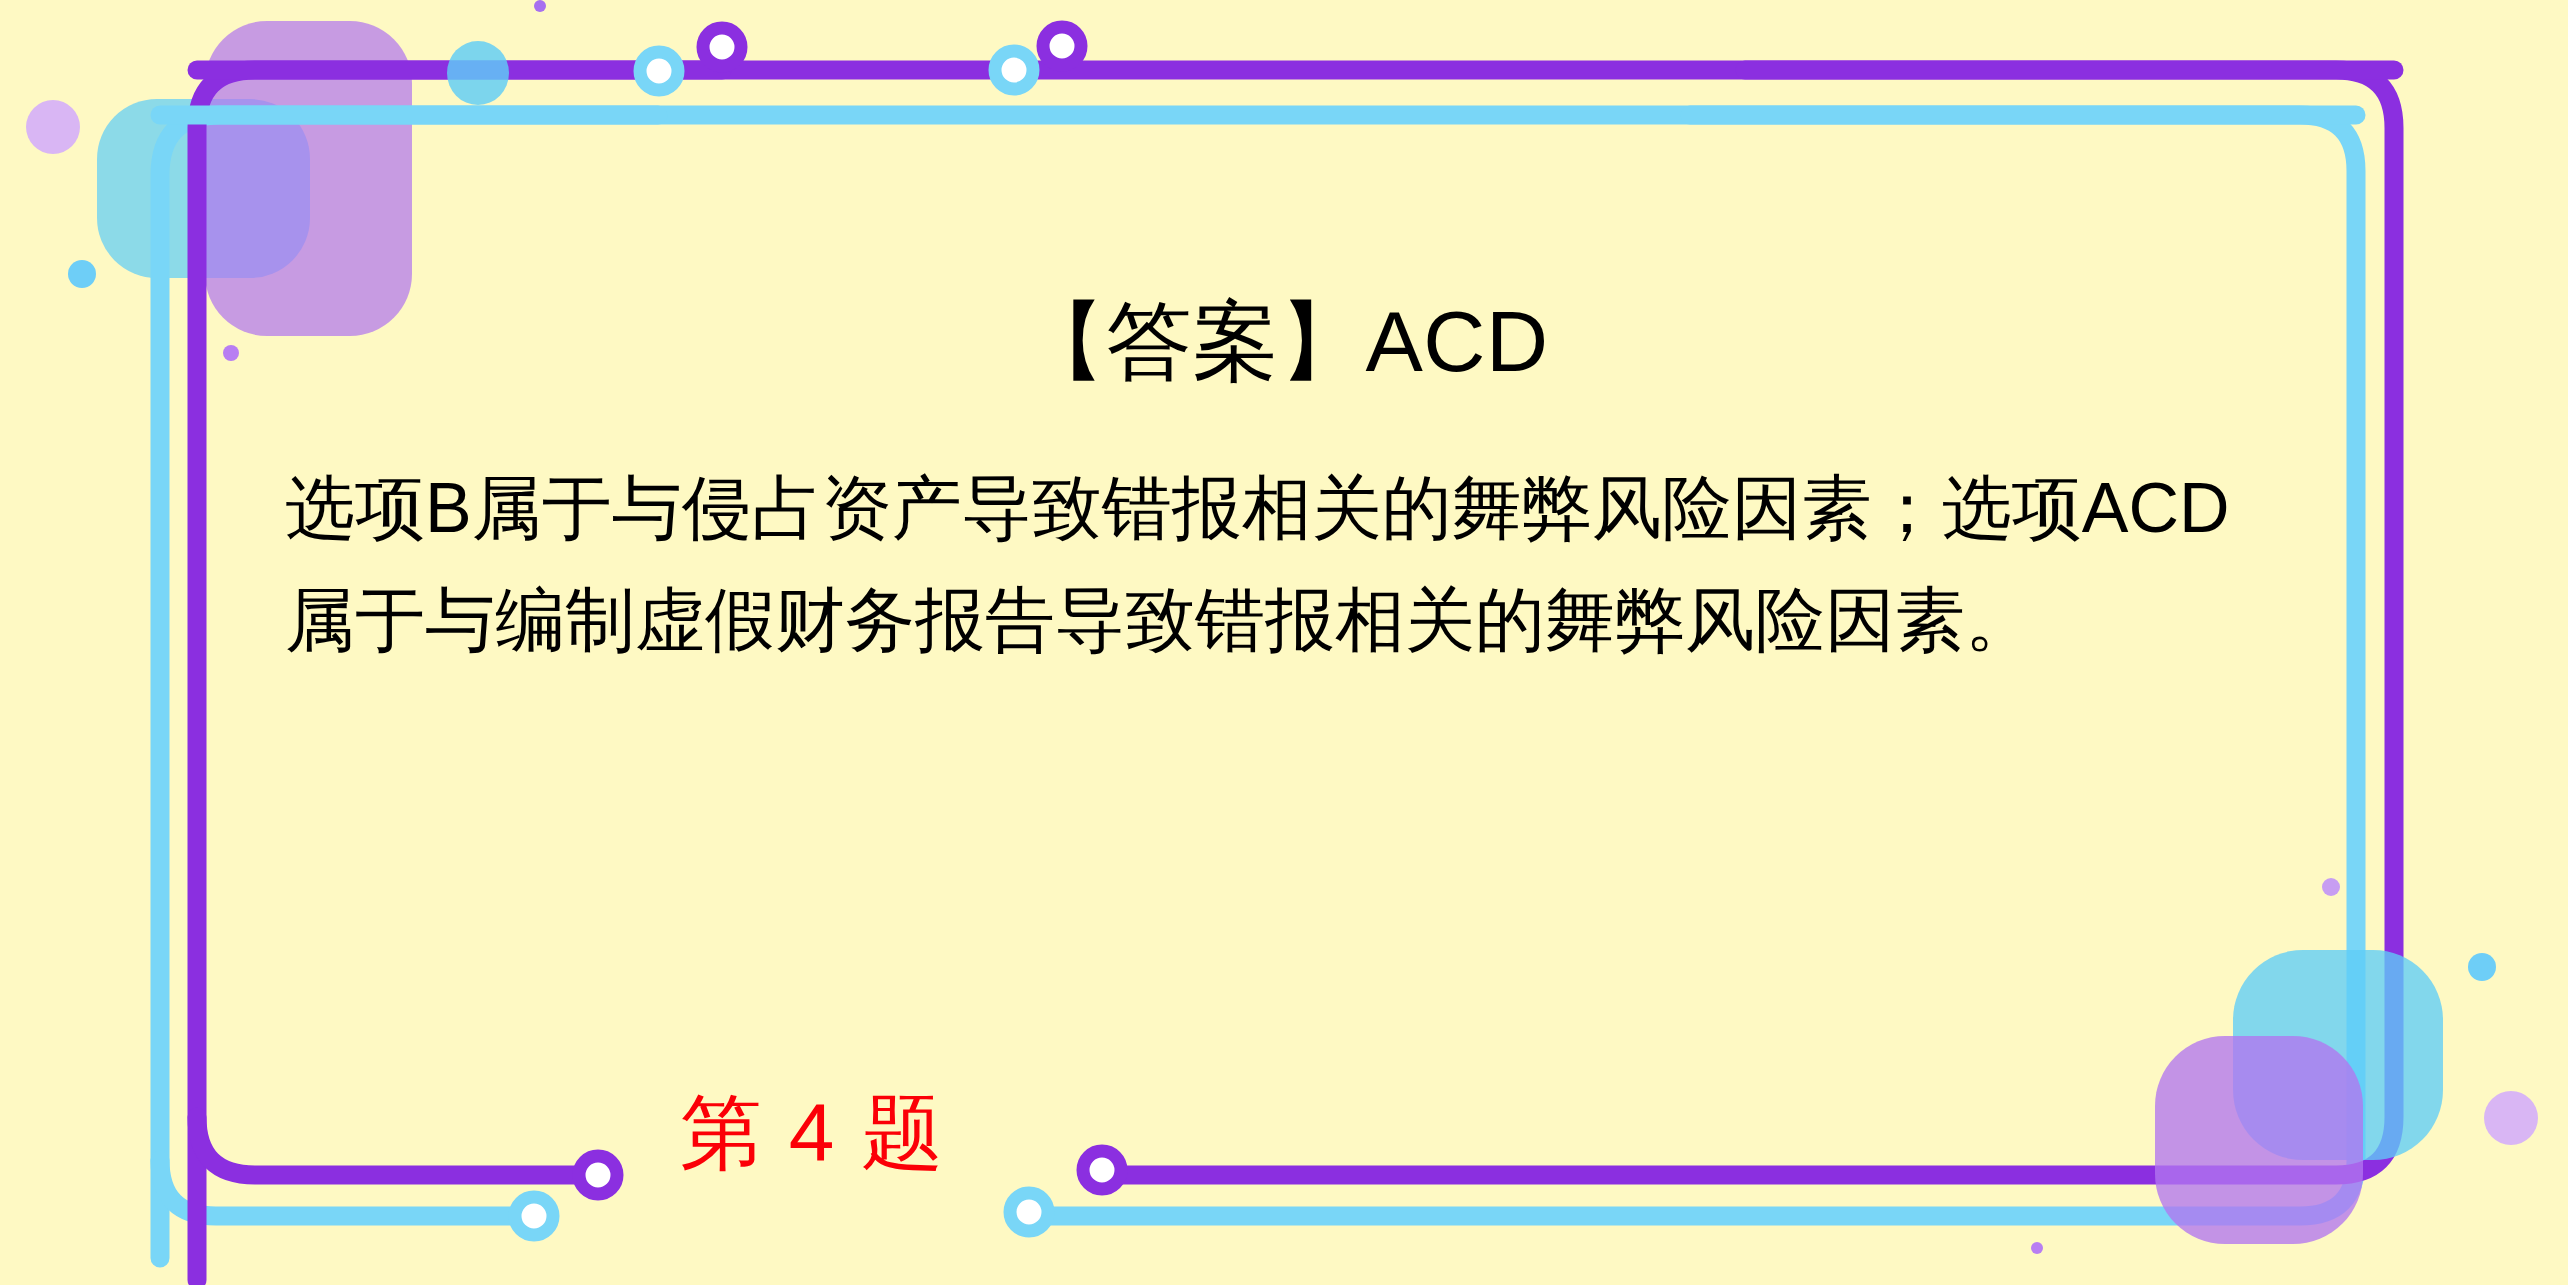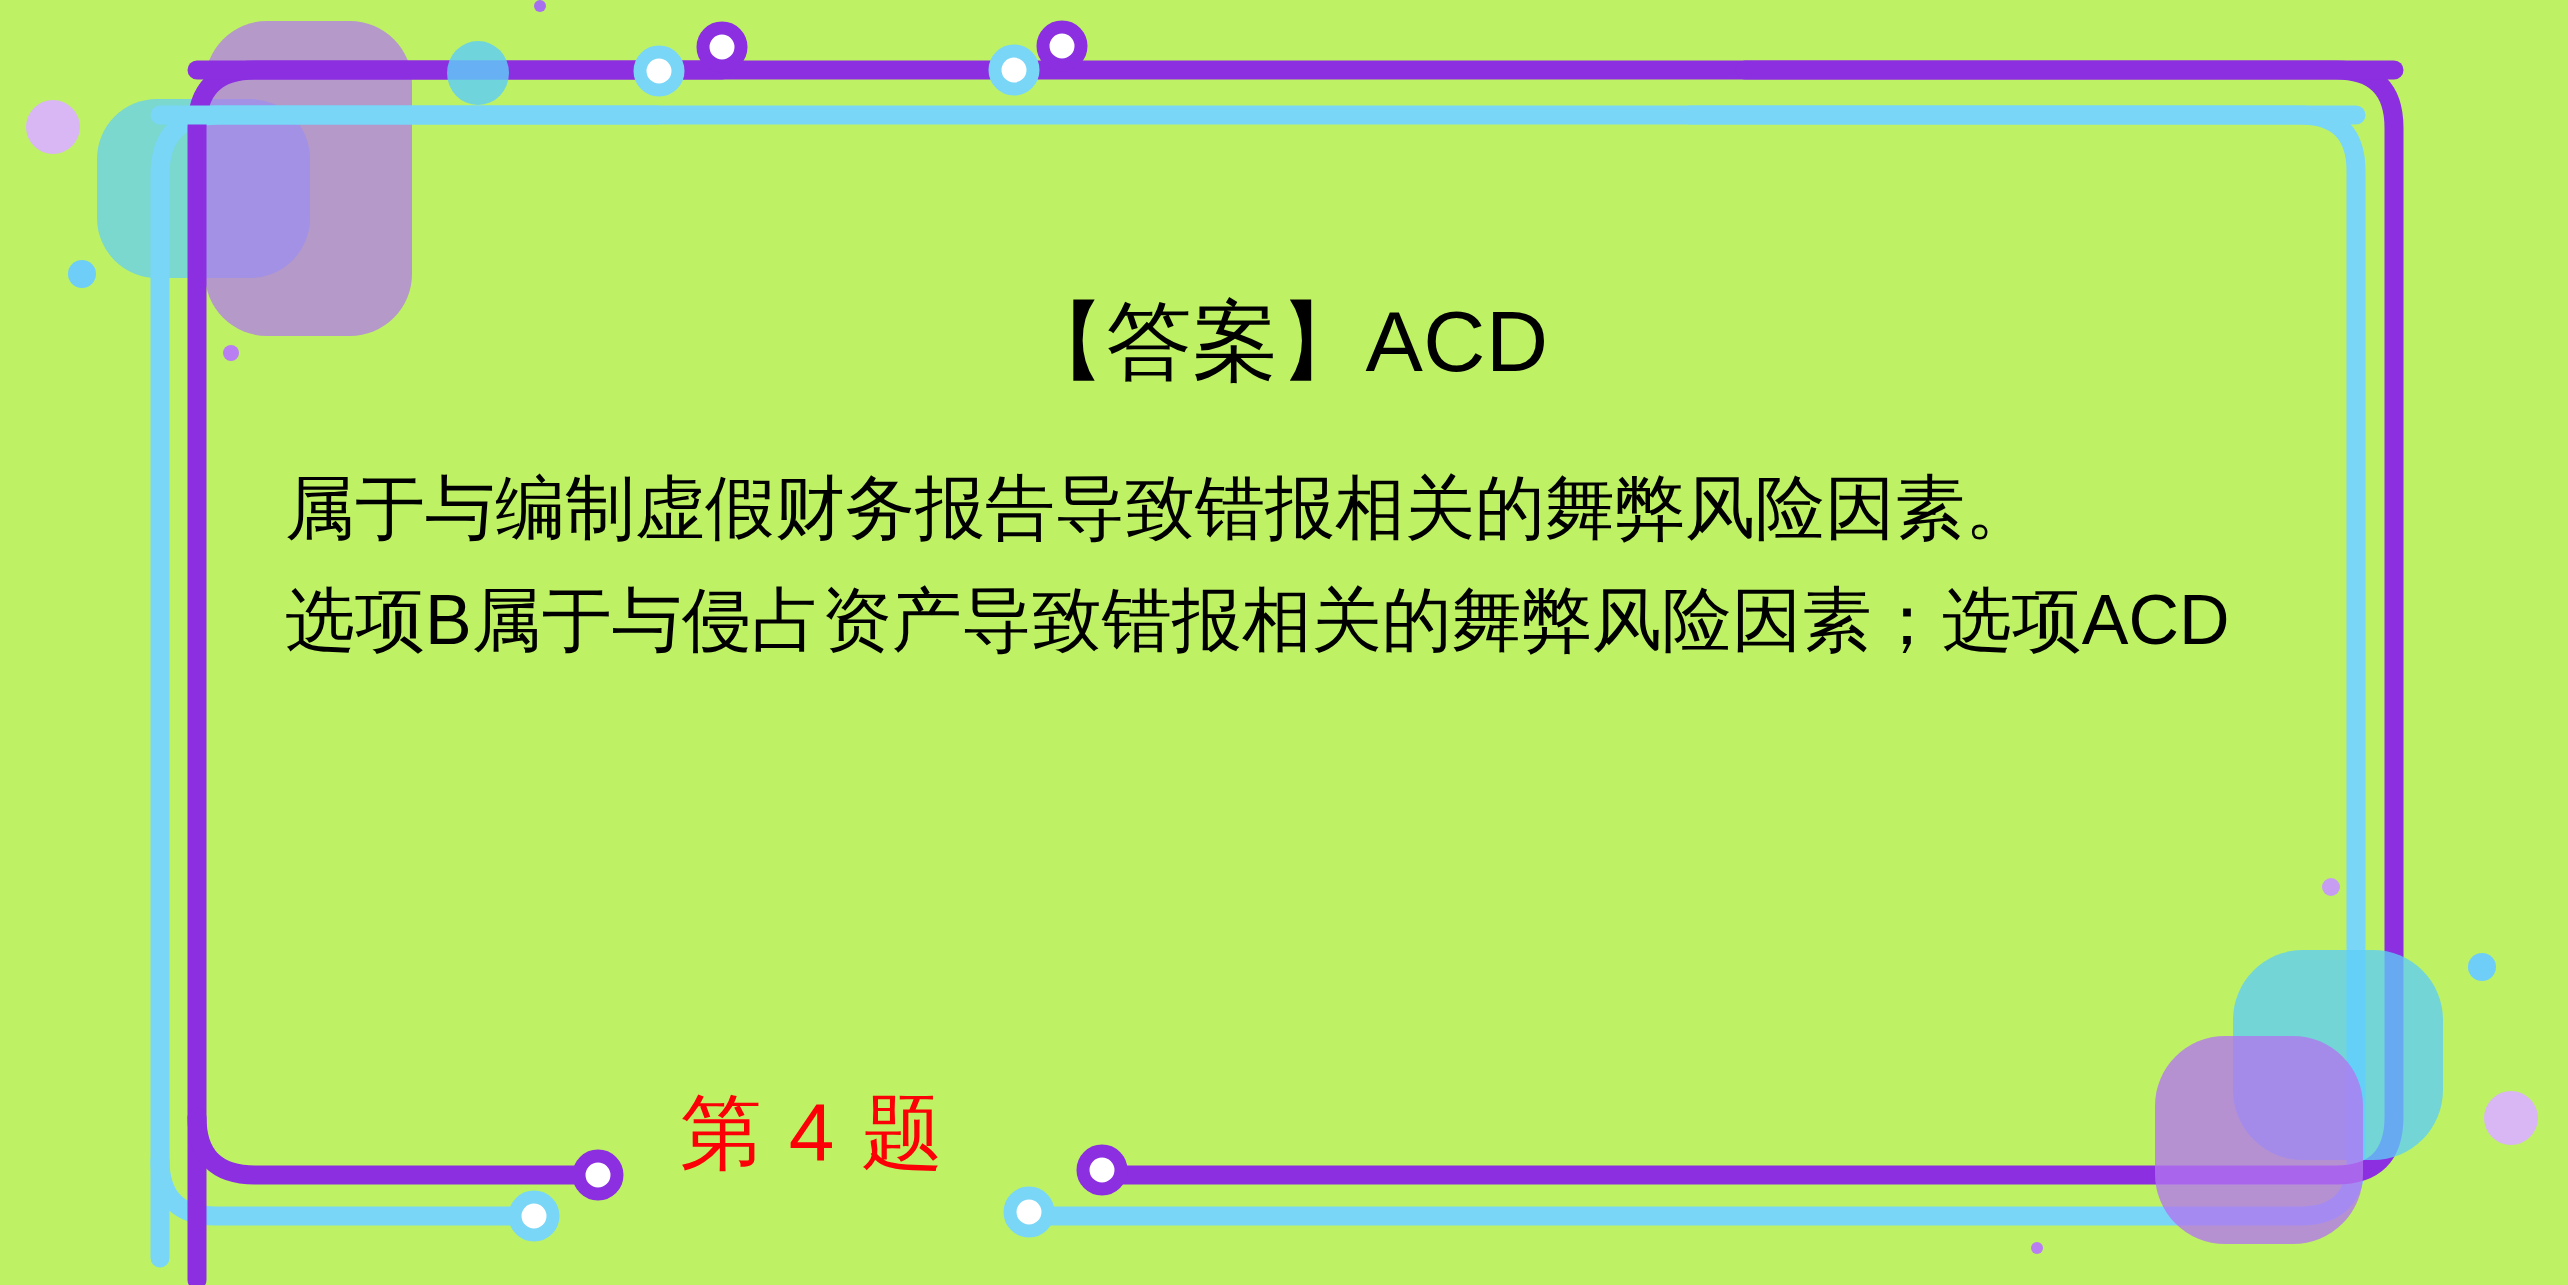--- a/index.html
+++ b/index.html
@@ -7,21 +7,21 @@
     padding: 0;
     background: #ffffff;
   }
   body {
     font-family: "Liberation Sans", "DejaVu Sans", sans-serif;
   }
   #stage {
     position: relative;
     width: 2568px;
     height: 1285px;
-    background: #bef264;
+    background: #fef9c3;
     overflow: hidden;
   }
   #decor {
     position: absolute;
     left: 0;
     top: 0;
     width: 2568px;
     height: 1285px;
     pointer-events: none;
   }
@@ -120,20 +120,20 @@
     <circle cx="2331" cy="887" r="9" fill="#c79df2"></circle>
     <circle cx="2482" cy="967" r="14" fill="#6ecef7"></circle>
     <circle cx="2511" cy="1118" r="27" fill="#d9b6f4"></circle>
     <circle cx="2037" cy="1248" r="6" fill="#b87ef2"></circle>
   </svg>
 
   <div id="content">
     <div class="answer-title">【答案】ACD</div>
 
     <div class="answer-body">
+      <span class="line">选项B属于与侵占资产导致错报相关的舞弊风险因素；选项ACD</span>
       <span class="line">属于与编制虚假财务报告导致错报相关的舞弊风险因素。</span>
-      <span class="line">选项B属于与侵占资产导致错报相关的舞弊风险因素；选项ACD</span>
     </div>
 
     <div class="question-label">第 4 题</div>
   </div>
 
 </div>
 
 </body></html>

